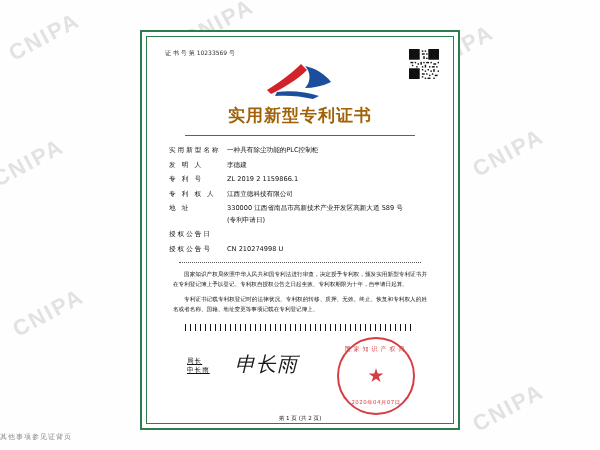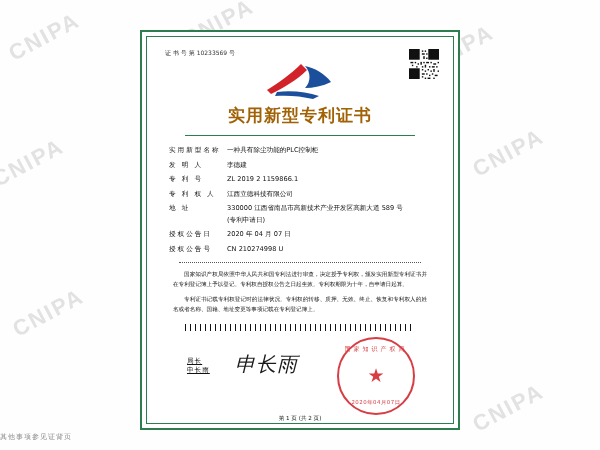--- a/index.html
+++ b/index.html
@@ -293,23 +293,20 @@
         </div>
         <div class="frow">
           <div class="flabel">地 址</div>
           <div class="fval">
             <span>330000 江西省南昌市高新技术产业开发区高新大道 589 号</span>
             <span class="sub">(专利申请日)</span>
           </div>
         </div>
         <div class="frow">
           <div class="flabel">授权公告日</div>
-          <div class="fval">
-            <span>2020 年 04 月 07 日</span>
-          </div>
         </div>
         <div class="frow">
           <div class="flabel">授权公告号</div>
           <div class="fval">CN 210274998 U</div>
         </div>
       </div>
 
       <div class="sep"></div>
 
       <div class="para">国家知识产权局依照中华人民共和国专利法进行审查，决定授予专利权，颁发实用新型专利证书并在专利登记簿上予以登记。专利权自授权公告之日起生效。专利权期限为十年，自申请日起算。</div>

